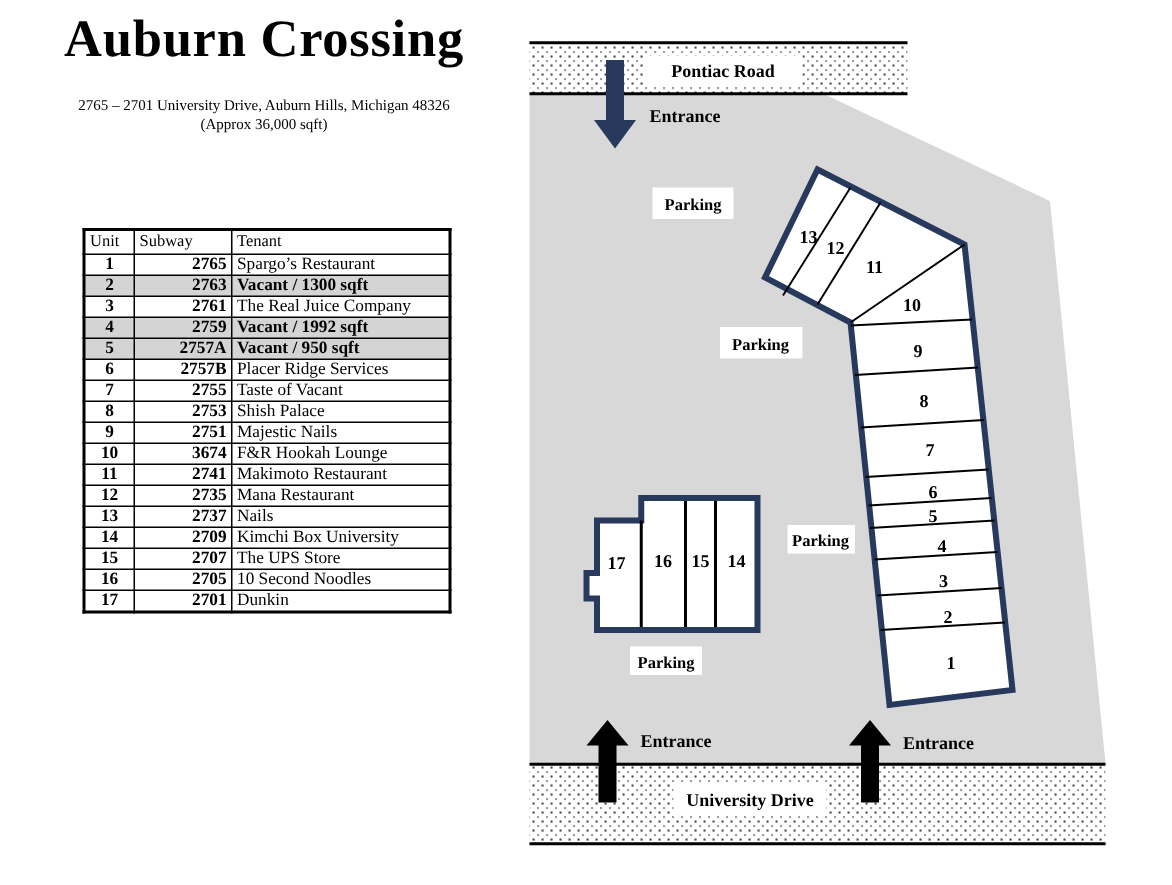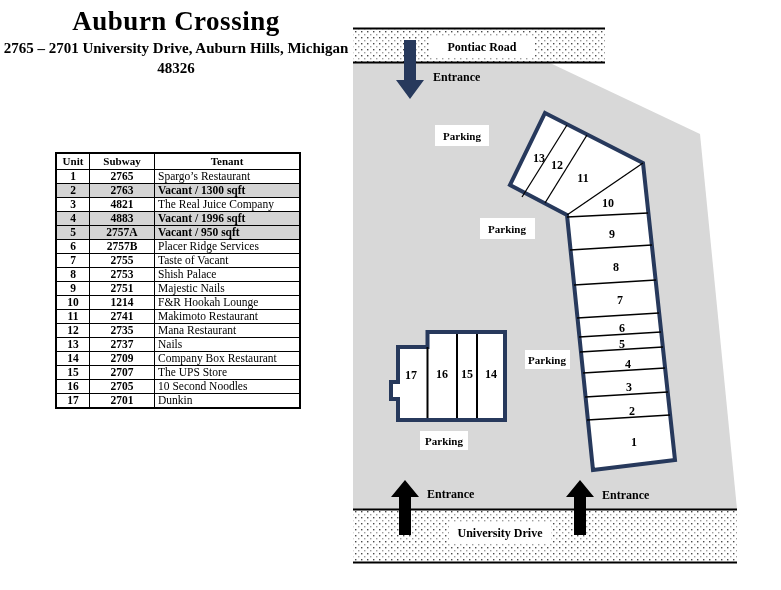--- a/index.html
+++ b/index.html
@@ -1,47 +1,48 @@
 <!DOCTYPE html>
 <html><head>
 <meta charset="utf-8">
 <style>
   html,body{margin:0;padding:0;}
   body{width:781px;height:590px;background:#fff;font-family:"Liberation Serif","DejaVu Serif",serif;}
   .page{position:relative;width:781px;height:590px;background:#fff;overflow:hidden;}
 
   
   .header{position:absolute;left:0;top:6px;width:352px;text-align:center;color:#000;}
-  .title{font-size:27px;font-weight:bold;margin:0 0 2px 0;letter-spacing:.5px;}
-  .subtitle{font-size:15px;font-weight:bold;margin:0;line-height:1.3;}
+  .title{font-size:35px;font-weight:bold;margin:0 0 18px 0;letter-spacing:.5px;}
+  .subtitle{font-size:10px;font-weight:normal;margin:0;line-height:1.3;}
 
   
   .tenant-table{position:absolute;left:55px;top:152px;border-collapse:collapse;font-size:11.5px;color:#000;background:#fff;border:2px solid #000;}
   .tenant-table th,.tenant-table td{border:1px solid #000;padding:0 3px;height:13px;line-height:13px;white-space:nowrap;}
-  .tenant-table th{font-size:11px;font-weight:bold;text-align:center;height:15px;}
+  .tenant-table th{font-size:11px;font-weight:normal;text-align:left;height:15px;}
   .col-unit{width:26px;text-align:center;font-weight:bold;}
-  .col-addr{width:58px;text-align:center;font-weight:bold;}
+  .col-addr{width:58px;text-align:right;font-weight:bold;}
   .col-tenant{width:138px;text-align:left;}
   tr.vacant{background:#d4d4d4;}
   tr.vacant .col-tenant{font-weight:bold;}
 
   
   .siteplan{position:absolute;left:350px;top:0;}
   .svg-label{font-family:"Liberation Serif","DejaVu Serif",serif;font-weight:bold;fill:#000;}
   .t12{font-size:12px;}
   .t11{font-size:11px;}
 </style>
 </head>
 <body>
 
 <div class="page">
 
   <div class="header">
     <h1 class="title">Auburn Crossing</h1>
     <p class="subtitle">2765 – 2701 University Drive, Auburn Hills, Michigan 48326</p>
+    <p class="subtitle">(Approx 36,000 sqft)</p>
   </div>
 
   <table class="tenant-table">
     <thead>
       <tr>
         <th class="col-unit">Unit</th>
         <th class="col-addr">Subway</th>
         <th class="col-tenant">Tenant</th>
       </tr>
     </thead>
@@ -51,27 +52,27 @@
           <td class="col-addr">2765</td>
           <td class="col-tenant">Spargo’s Restaurant</td>
         </tr>
       <tr class="vacant">
           <td class="col-unit">2</td>
           <td class="col-addr">2763</td>
           <td class="col-tenant">Vacant / 1300 sqft</td>
         </tr>
       <tr>
           <td class="col-unit">3</td>
-          <td class="col-addr">4821</td>
+          <td class="col-addr">2761</td>
           <td class="col-tenant">The Real Juice Company</td>
         </tr>
       <tr class="vacant">
           <td class="col-unit">4</td>
-          <td class="col-addr">4883</td>
-          <td class="col-tenant">Vacant / 1996 sqft</td>
+          <td class="col-addr">2759</td>
+          <td class="col-tenant">Vacant / 1992 sqft</td>
         </tr>
       <tr class="vacant">
           <td class="col-unit">5</td>
           <td class="col-addr">2757A</td>
           <td class="col-tenant">Vacant / 950 sqft</td>
         </tr>
       <tr>
           <td class="col-unit">6</td>
           <td class="col-addr">2757B</td>
           <td class="col-tenant">Placer Ridge Services</td>
@@ -86,42 +87,42 @@
           <td class="col-addr">2753</td>
           <td class="col-tenant">Shish Palace</td>
         </tr>
       <tr>
           <td class="col-unit">9</td>
           <td class="col-addr">2751</td>
           <td class="col-tenant">Majestic Nails</td>
         </tr>
       <tr>
           <td class="col-unit">10</td>
-          <td class="col-addr">1214</td>
+          <td class="col-addr">3674</td>
           <td class="col-tenant">F&amp;R Hookah Lounge</td>
         </tr>
       <tr>
           <td class="col-unit">11</td>
           <td class="col-addr">2741</td>
           <td class="col-tenant">Makimoto Restaurant</td>
         </tr>
       <tr>
           <td class="col-unit">12</td>
           <td class="col-addr">2735</td>
           <td class="col-tenant">Mana Restaurant</td>
         </tr>
       <tr>
           <td class="col-unit">13</td>
           <td class="col-addr">2737</td>
           <td class="col-tenant">Nails</td>
         </tr>
       <tr>
           <td class="col-unit">14</td>
           <td class="col-addr">2709</td>
-          <td class="col-tenant">Company Box Restaurant</td>
+          <td class="col-tenant">Kimchi Box University</td>
         </tr>
       <tr>
           <td class="col-unit">15</td>
           <td class="col-addr">2707</td>
           <td class="col-tenant">The UPS Store</td>
         </tr>
       <tr>
           <td class="col-unit">16</td>
           <td class="col-addr">2705</td>
           <td class="col-tenant">10 Second Noodles</td>

